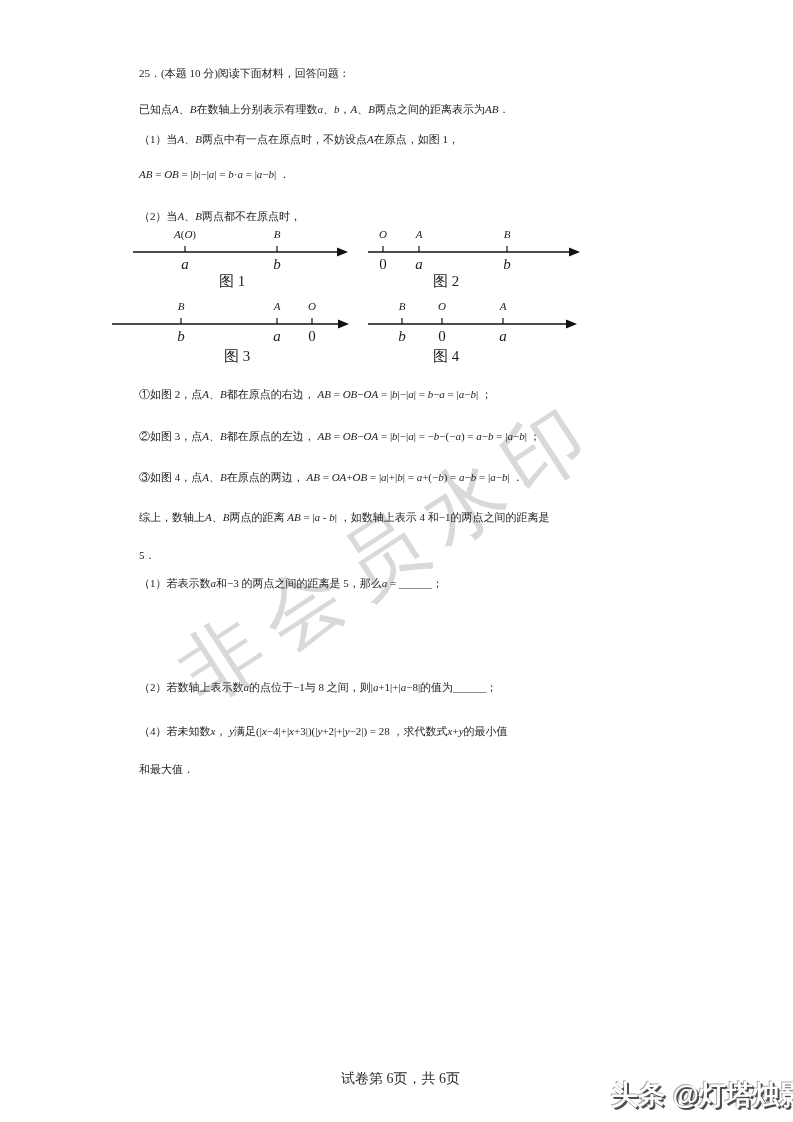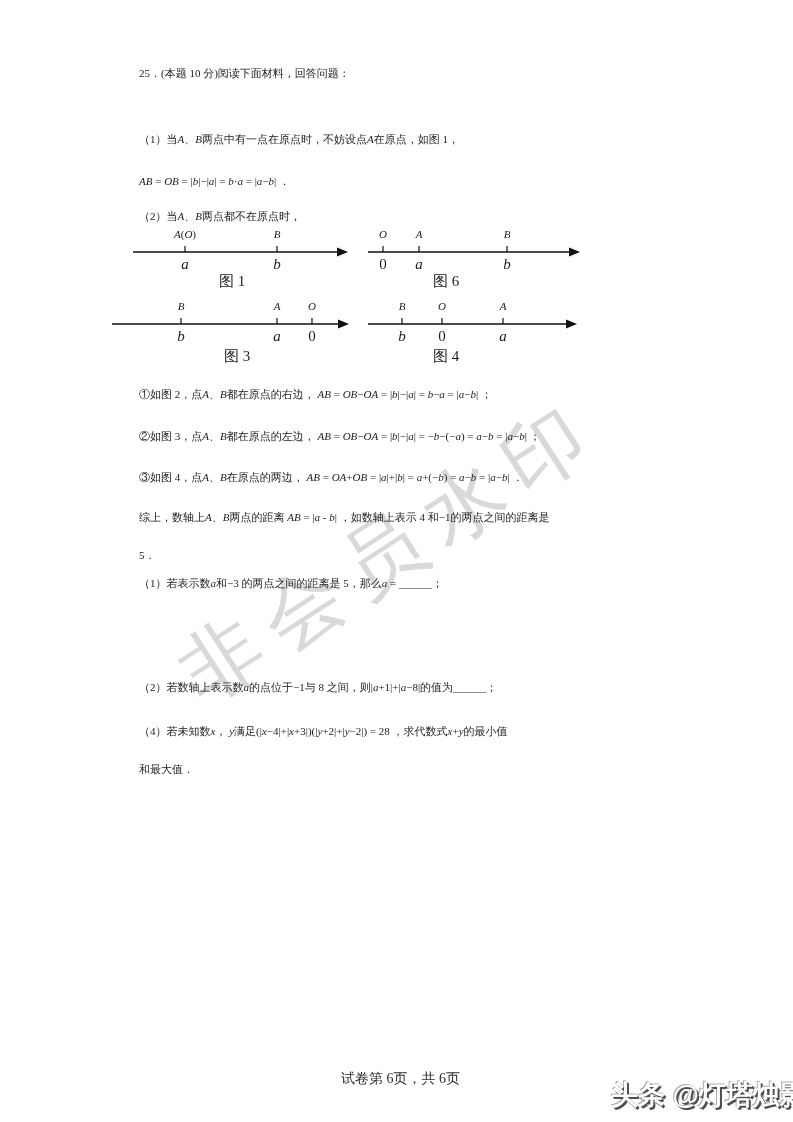--- a/index.html
+++ b/index.html
@@ -66,22 +66,23 @@
 </head>
 <body>
 
 <div class="page">
 
   <div class="wm-diag">非会员水印</div>
 
   <div class="content">
 
     <div class="line" style="top:64px">25．(本题 10 分)阅读下面材料，回答问题：</div>
+    <div class="line" style="top:100px">已知点<span class="mv">A</span>、<span class="mv">B</span>在数轴上分别表示有理数<span class="mv">a</span>、<span class="mv">b</span>，<span class="mv">A</span>、<span class="mv">B</span>两点之间的距离表示为<span class="mv">AB</span>．</div>
     <div class="line" style="top:130px">（1）当<span class="mv">A</span>、<span class="mv">B</span>两点中有一点在原点时，不妨设点<span class="mv">A</span>在原点，如图 1，</div>
-    <div class="line" style="top:172px"><span class="mv">AB</span> = <span class="mv">OB</span> = |<span class="mv">b</span>|−|<span class="mv">a</span>| = <span class="mv">b</span>·<span class="mv">a</span> = |<span class="mv">a</span>−<span class="mv">b</span>| ．</div>
+    <div class="line" style="top:165px"><span class="mv">AB</span> = <span class="mv">OB</span> = |<span class="mv">b</span>|−|<span class="mv">a</span>| = <span class="mv">b</span>·<span class="mv">a</span> = |<span class="mv">a</span>−<span class="mv">b</span>| ．</div>
     <div class="line" style="top:207px">（2）当<span class="mv">A</span>、<span class="mv">B</span>两点都不在原点时，</div>
 
     <div class="fig" style="left:133px;top:226px;width:215px">
       <span class="pa" style="left:52px"><span class="mv">A</span>(<span class="mv">O</span>)</span>
       <span class="pa" style="left:144px"><span class="mv">B</span></span>
       <svg width="215" height="15">
         <line class="axis-line" x1="0" y1="9" x2="206" y2="9"></line>
         <line class="axis-tick" x1="52" y1="3" x2="52" y2="9"></line>
         <line class="axis-tick" x1="144" y1="3" x2="144" y2="9"></line>
         <polygon class="axis-arrow" points="204,4.5 215,9 204,13.5"></polygon>
@@ -98,21 +99,21 @@
       <svg width="212" height="15">
         <line class="axis-line" x1="0" y1="9" x2="203" y2="9"></line>
         <line class="axis-tick" x1="15" y1="3" x2="15" y2="9"></line>
         <line class="axis-tick" x1="51" y1="3" x2="51" y2="9"></line>
         <line class="axis-tick" x1="139" y1="3" x2="139" y2="9"></line>
         <polygon class="axis-arrow" points="201,4.5 212,9 201,13.5"></polygon>
       </svg>
       <span class="pb" style="left:15px">0</span>
       <span class="pb" style="left:51px"><span class="mv">a</span></span>
       <span class="pb" style="left:139px"><span class="mv">b</span></span>
-      <span class="cap cap-row1" style="left:78px">图 6</span>
+      <span class="cap cap-row1" style="left:78px">图 2</span>
     </div>
 
     <div class="fig" style="left:112px;top:298px;width:237px">
       <span class="pa" style="left:69px"><span class="mv">B</span></span>
       <span class="pa" style="left:165px"><span class="mv">A</span></span>
       <span class="pa" style="left:200px"><span class="mv">O</span></span>
       <svg width="237" height="15">
         <line class="axis-line" x1="0" y1="9" x2="228" y2="9"></line>
         <line class="axis-tick" x1="69" y1="3" x2="69" y2="9"></line>
         <line class="axis-tick" x1="165" y1="3" x2="165" y2="9"></line>

